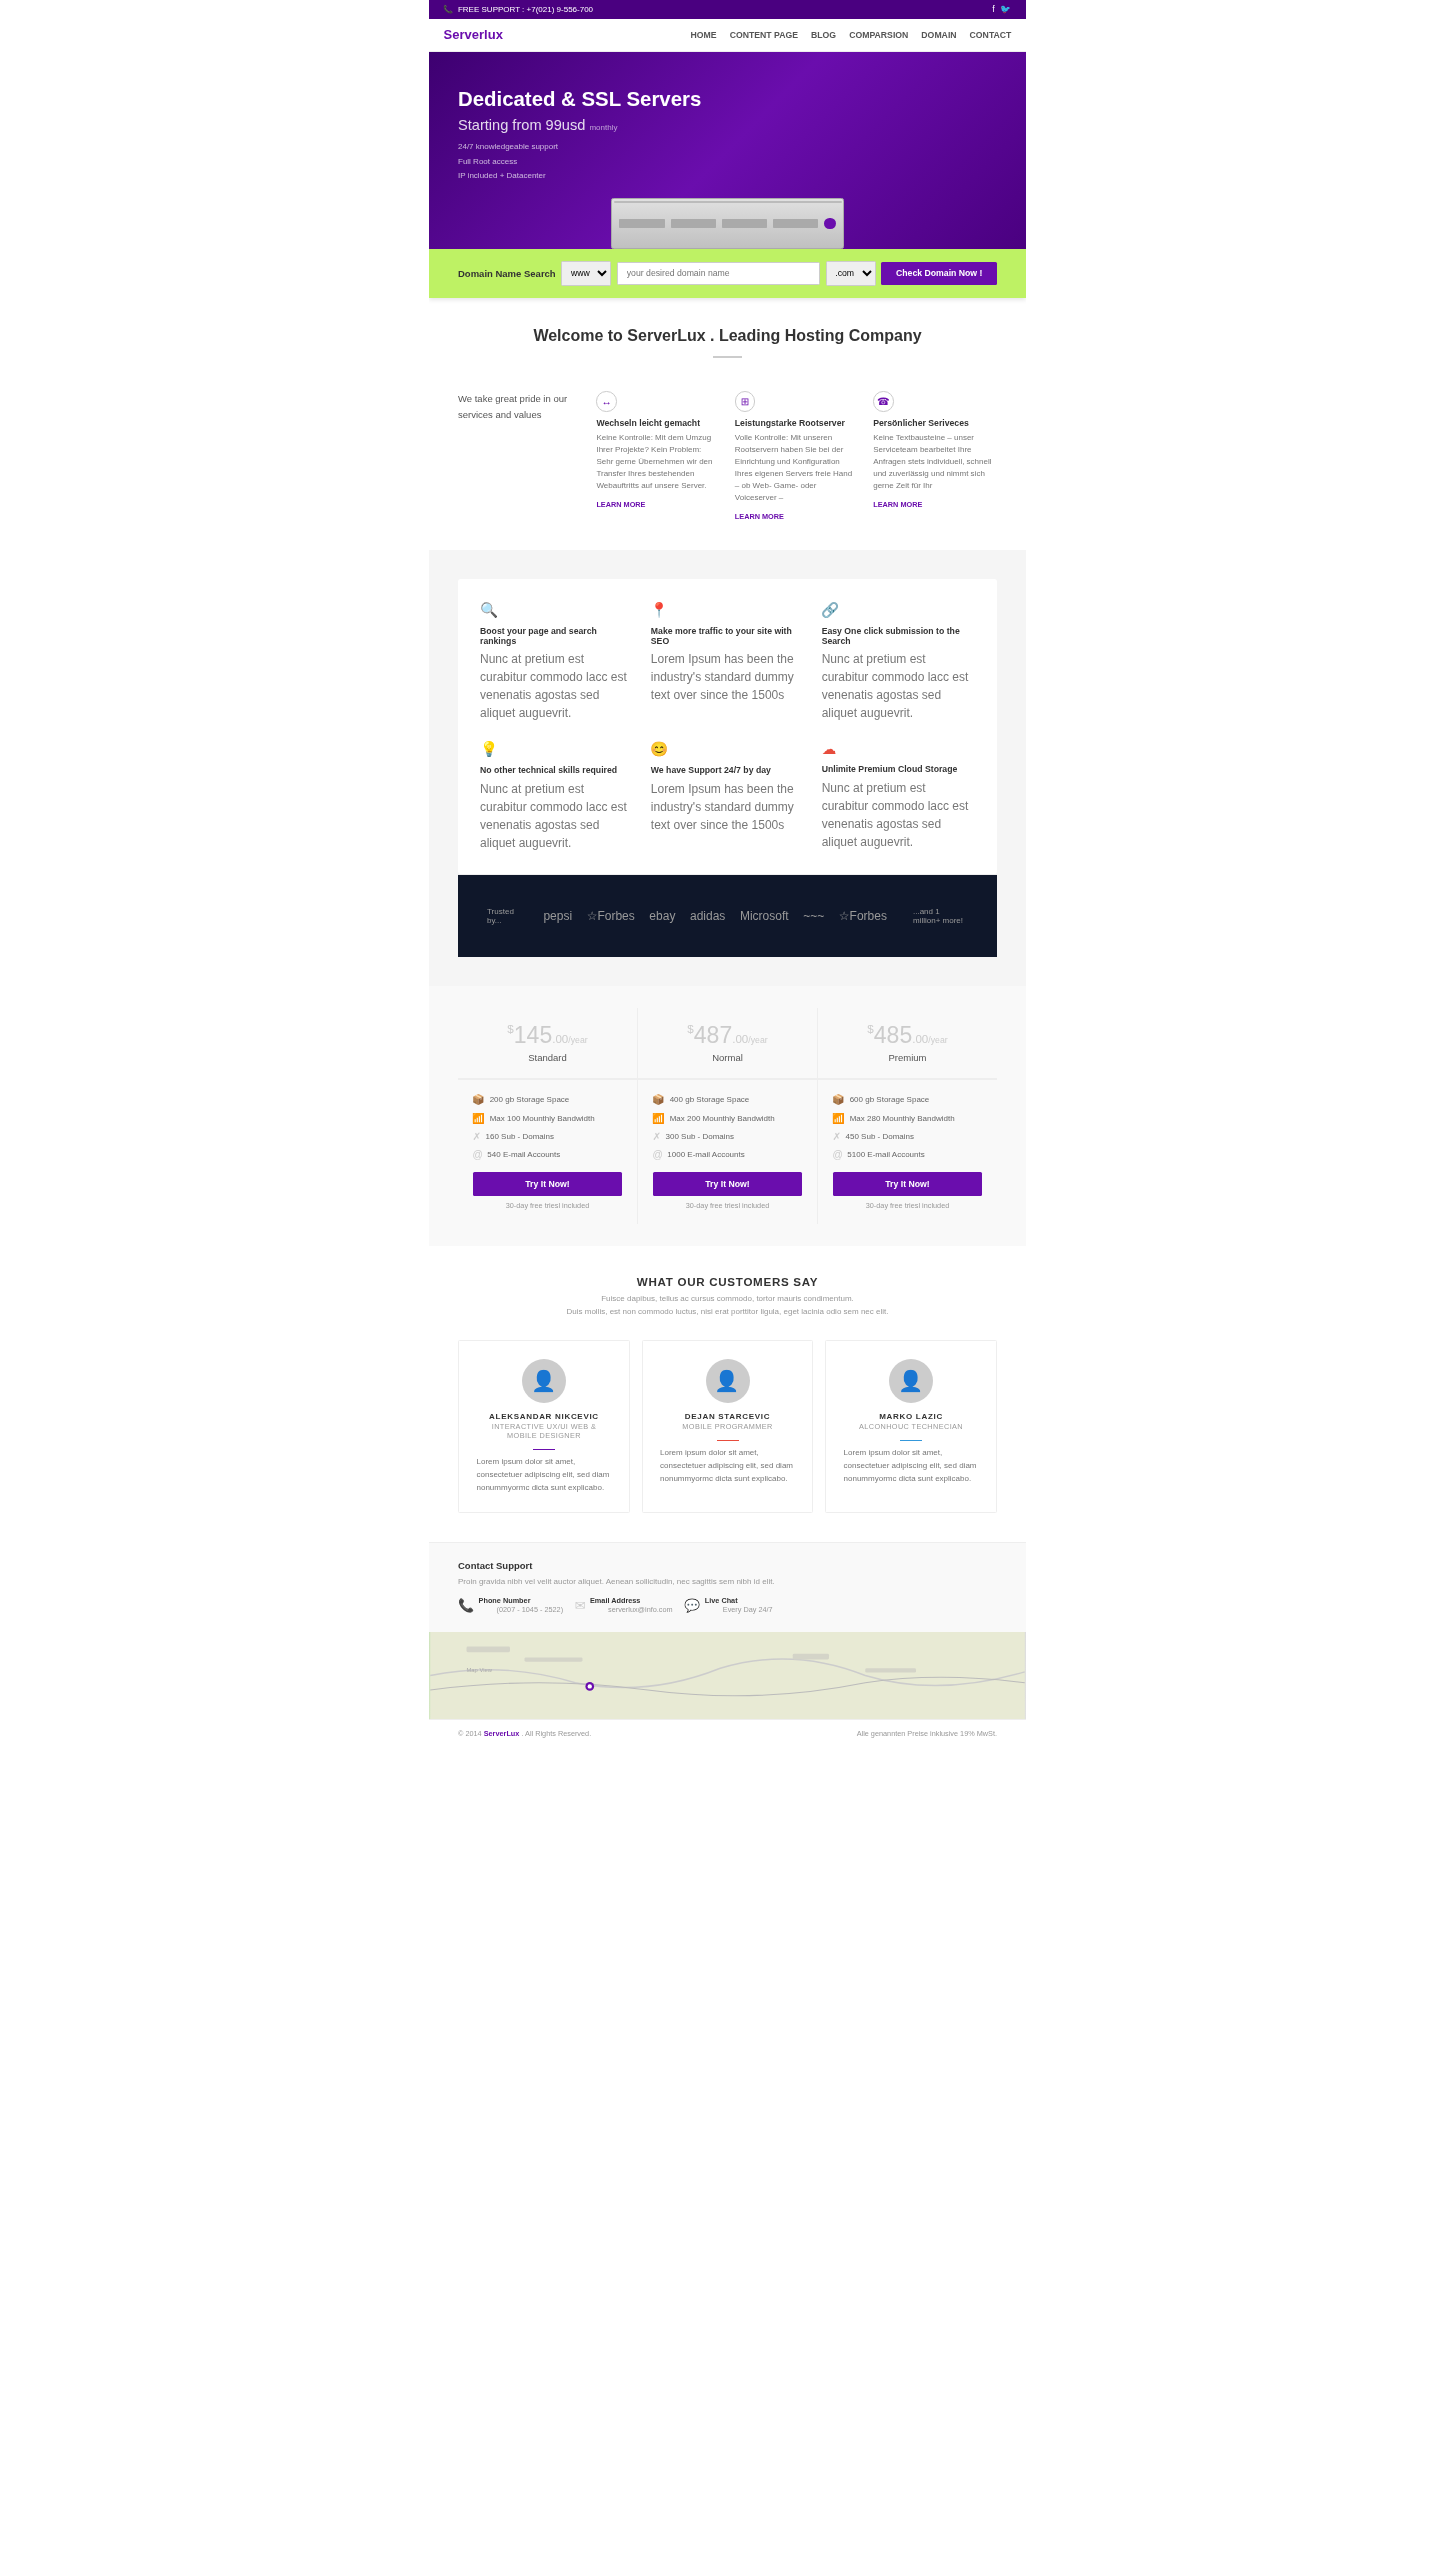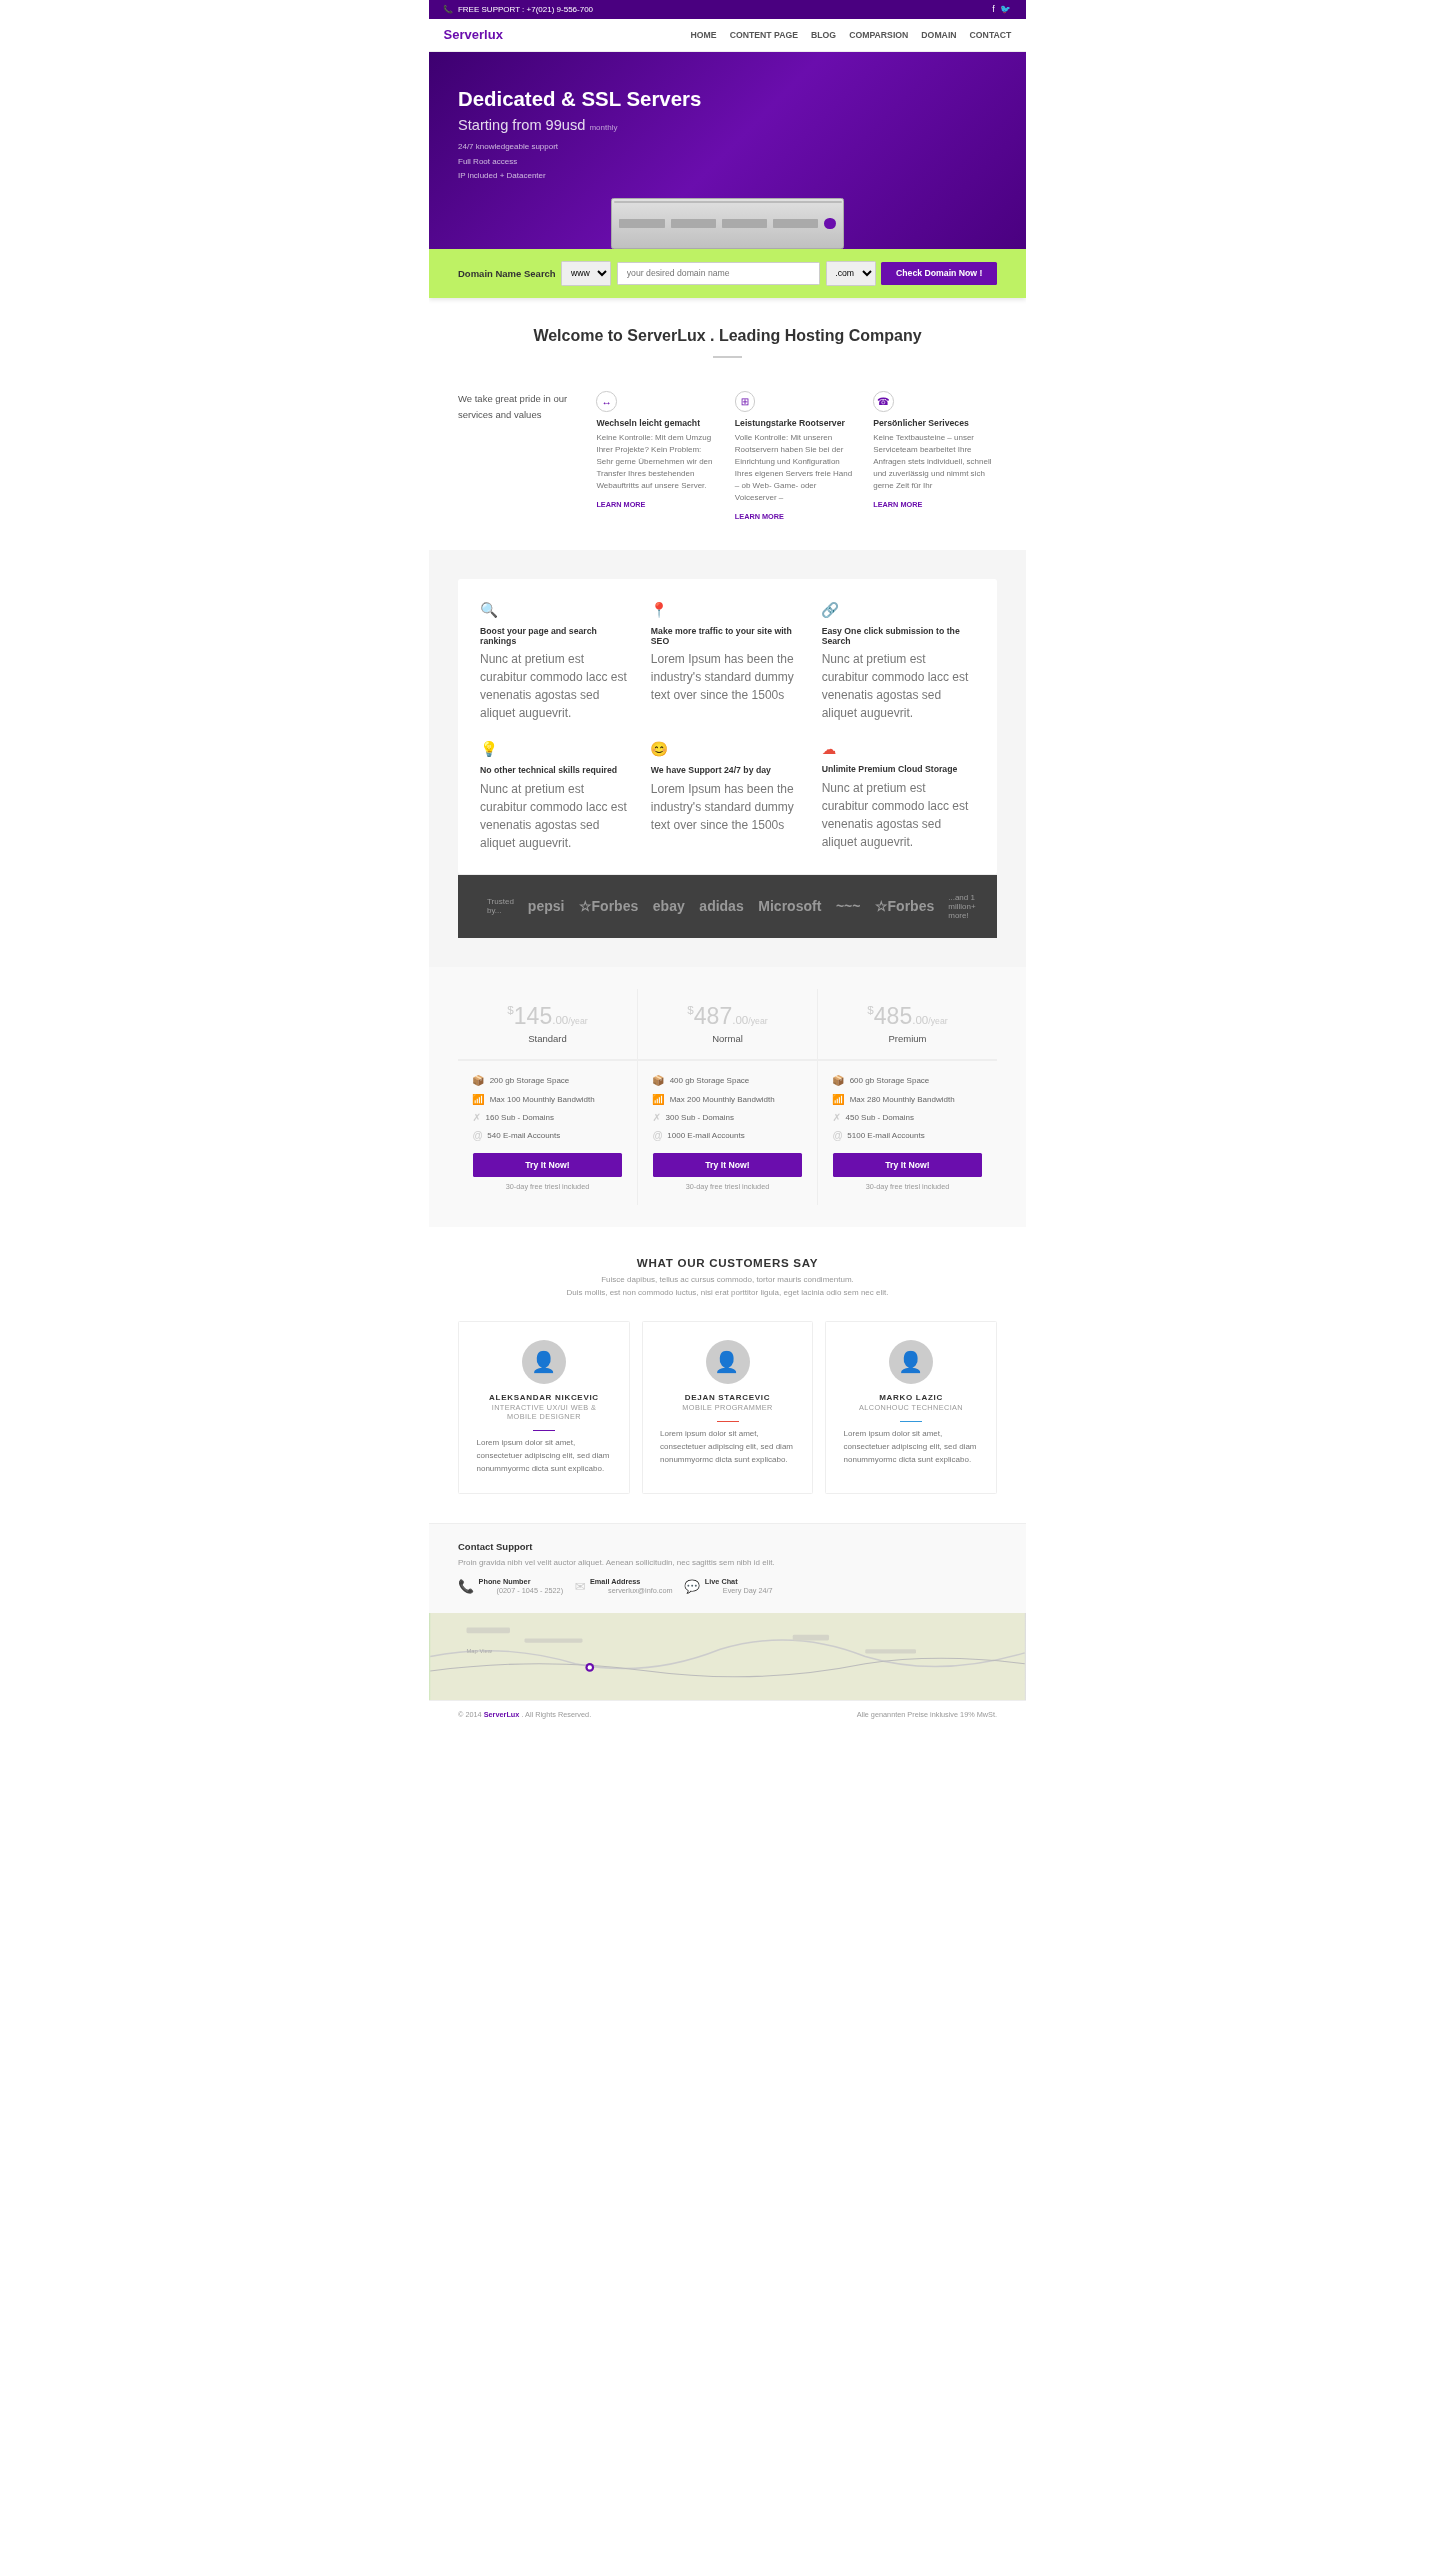--- a/index.html
+++ b/index.html
@@ -117,30 +117,30 @@
       padding: 22px;
       border-radius: 2.9px;
     }
     .grid-feature { display: flex; flex-direction: column; gap: 4.4px; }
     .grid-feature-icon { font-size: 14.6px; margin-bottom: 2.9px; }
     .grid-feature h4 { font-size: 8.7px; color: #333; font-weight: bold; }
     .grid-feature p { font-size: 12px; color: #777; line-height: 1.5; }
 
     
     .trusted-by {
-      padding: 18px 29px;
-      background: #404040;
+      padding: 32px 29px;
+      background: #0f172a;
       display: flex;
       align-items: center;
-      gap: 14px;
+      gap: 26px;
       border-top: 0.7px solid #eee;
     }
     .trusted-label { font-size: 8px; color: #999; }
     .trusted-logos { display: flex; align-items: center; gap: 14.6px; flex: 1; }
-    .trusted-logo { font-size: 14px; color: #999; font-weight: bold; }
+    .trusted-logo { font-size: 12px; color: #999; font-weight: normal; }
     .trusted-more { font-size: 8px; color: #999; }
 
     
     .pricing {
       background: #f9f9f9;
       padding: 22px 29px;
     }
     .pricing-header {
       display: flex;
       gap: 0;

